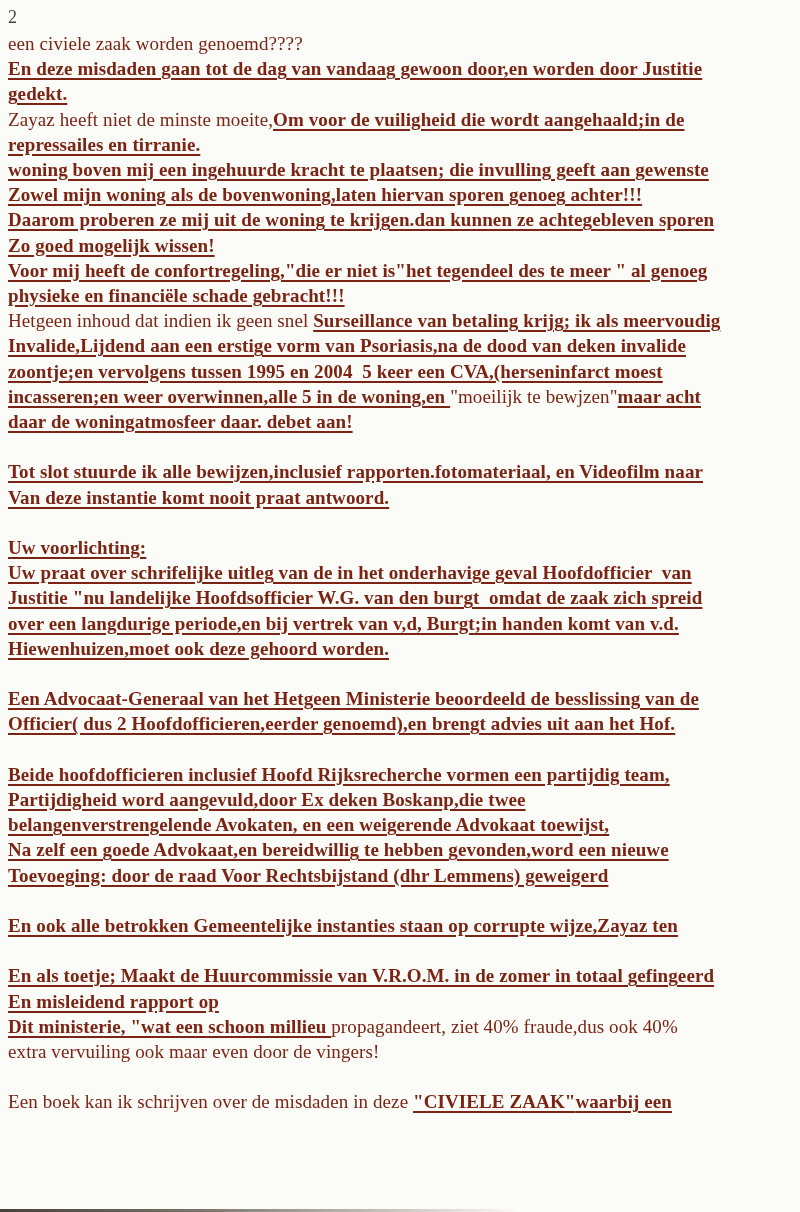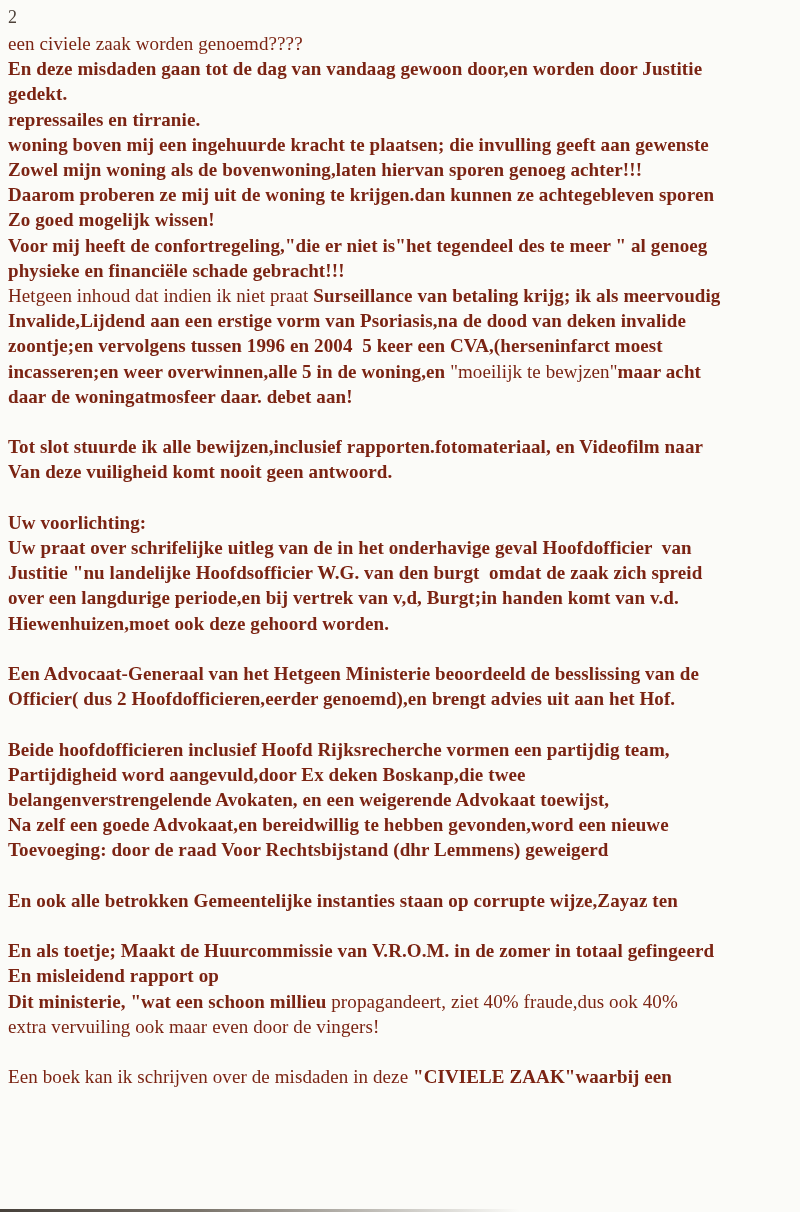--- a/index.html
+++ b/index.html
@@ -34,20 +34,21 @@
     margin-bottom: 0;
   }
   .line {
     font-size: 19px;
     line-height: 25.2px;
     white-space: pre;
     letter-spacing: 0.1px;
   }
   .seg-bu {
     font-weight: bold;
+    text-decoration: underline;
     text-decoration-thickness: 1.6px;
     text-underline-offset: 2.5px;
     text-align: center;
   }
   .seg-b {
     font-weight: normal;
   }
   .seg-r {
     font-weight: normal;
   }
@@ -65,36 +66,37 @@
 <body>
 
 <div class="page" style="color: rgb(123, 36, 19); background: rgb(251, 251, 248);">
   <div class="page-number" style="color: rgb(78, 66, 58);">2</div>
 
   <div class="doc-body">
       <div class="block">
         <div class="line"><span class="seg-r">een civiele zaak worden genoemd????</span></div>
         <div class="line"><span class="seg-bu">En deze misdaden gaan tot de dag van vandaag gewoon door,en worden door Justitie</span></div>
         <div class="line"><span class="seg-bu">gedekt.</span></div>
+        <div class="line"><span class="seg-r">Zayaz heeft niet de minste moeite,</span><span class="seg-bu">Om voor de vuiligheid die wordt aangehaald;in de</span></div>
         <div class="line"><span class="seg-bu">repressailes en tirranie.</span></div>
         <div class="line"><span class="seg-bu">woning boven mij een ingehuurde kracht te plaatsen; die invulling geeft aan gewenste</span></div>
         <div class="line"><span class="seg-bu">Zowel mijn woning als de bovenwoning,laten hiervan sporen genoeg achter!!!</span></div>
         <div class="line"><span class="seg-bu">Daarom proberen ze mij uit de woning te krijgen.dan kunnen ze achtegebleven sporen</span></div>
         <div class="line"><span class="seg-bu">Zo goed mogelijk wissen!</span></div>
         <div class="line"><span class="seg-bu">Voor mij heeft de confortregeling,"die er niet is"het tegendeel des te meer " al genoeg</span></div>
         <div class="line"><span class="seg-bu">physieke en financiële schade gebracht!!!</span></div>
-        <div class="line"><span class="seg-r">Hetgeen inhoud dat indien ik niet praat </span><span class="seg-bu">Surseillance van betaling krijg; ik als meervoudig</span></div>
+        <div class="line"><span class="seg-r">Hetgeen inhoud dat indien ik geen snel </span><span class="seg-bu">Surseillance van betaling krijg; ik als meervoudig</span></div>
         <div class="line"><span class="seg-bu">Invalide,Lijdend aan een erstige vorm van Psoriasis,na de dood van deken invalide</span></div>
-        <div class="line"><span class="seg-bu">zoontje;en vervolgens tussen 1996 en 2004  5 keer een CVA,(herseninfarct moest</span></div>
+        <div class="line"><span class="seg-bu">zoontje;en vervolgens tussen 1995 en 2004  5 keer een CVA,(herseninfarct moest</span></div>
         <div class="line"><span class="seg-bu">incasseren;en weer overwinnen,alle 5 in de woning,en </span><span class="seg-r">"moeilijk te bewjzen"</span><span class="seg-bu">maar acht</span></div>
         <div class="line"><span class="seg-bu">daar de woningatmosfeer daar. debet aan!</span></div>
       </div>
       <div class="block">
         <div class="line"><span class="seg-bu">Tot slot stuurde ik alle bewijzen,inclusief rapporten.fotomateriaal, en Videofilm naar</span></div>
-        <div class="line"><span class="seg-bu">Van deze vuiligheid komt nooit geen antwoord.</span></div>
+        <div class="line"><span class="seg-bu">Van deze instantie komt nooit praat antwoord.</span></div>
       </div>
       <div class="block">
         <div class="line"><span class="seg-bu">Uw voorlichting:</span></div>
         <div class="line"><span class="seg-bu">Uw praat over schrifelijke uitleg van de in het onderhavige geval Hoofdofficier  van</span></div>
         <div class="line"><span class="seg-bu">Justitie "nu landelijke Hoofdsofficier W.G. van den burgt  omdat de zaak zich spreid</span></div>
         <div class="line"><span class="seg-bu">over een langdurige periode,en bij vertrek van v,d, Burgt;in handen komt van v.d.</span></div>
         <div class="line"><span class="seg-bu">Hiewenhuizen,moet ook deze gehoord worden.</span></div>
       </div>
       <div class="block">
         <div class="line"><span class="seg-bu">Een Advocaat-Generaal van het Hetgeen Ministerie beoordeeld de besslissing van de</span></div>

